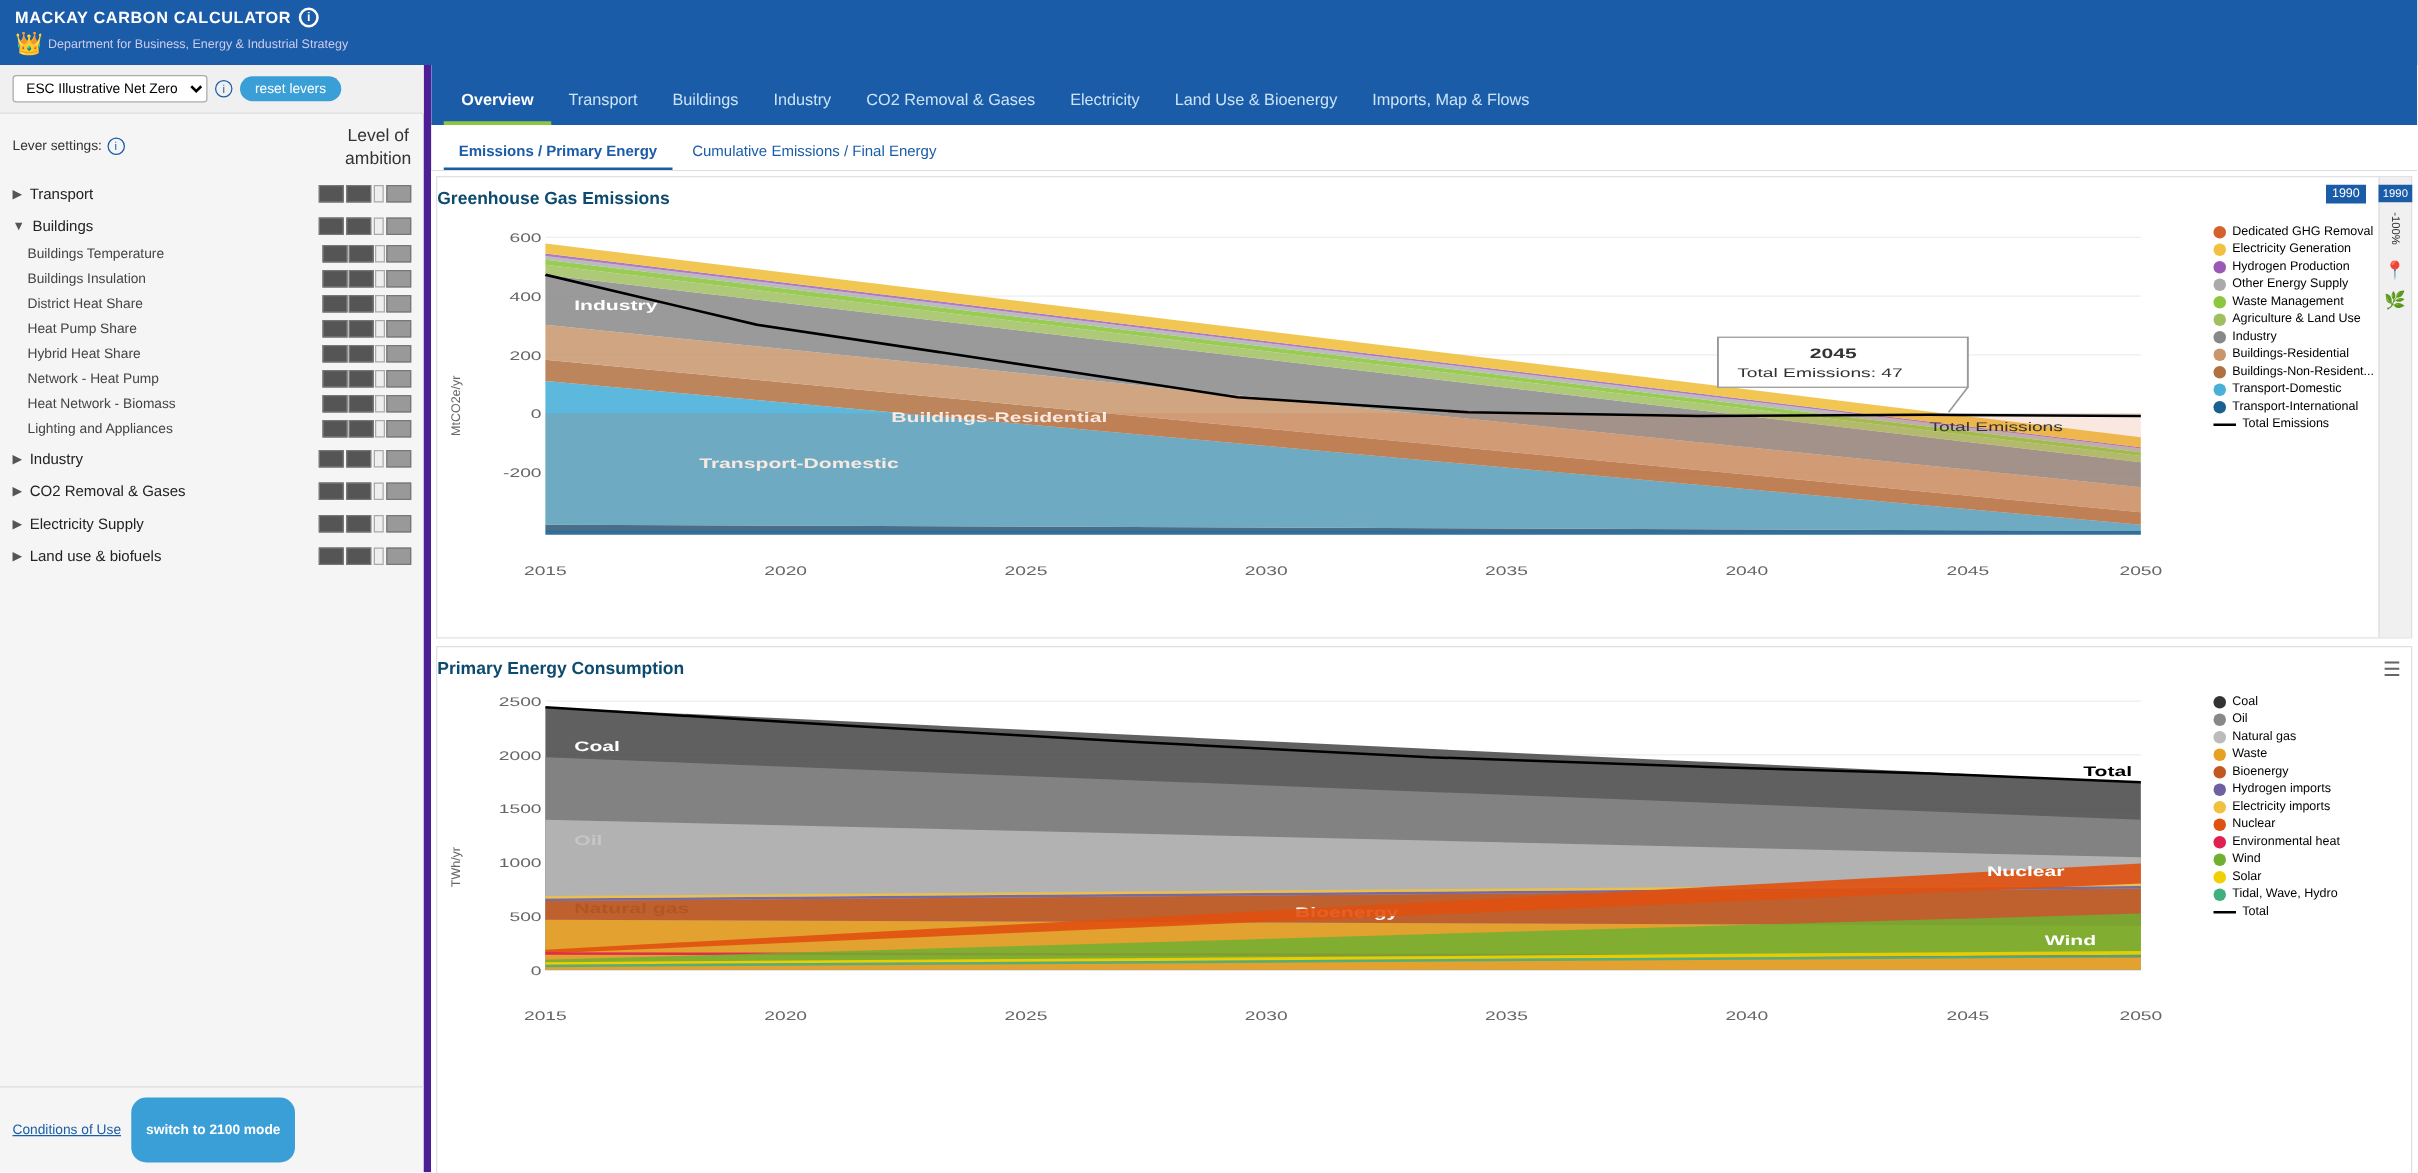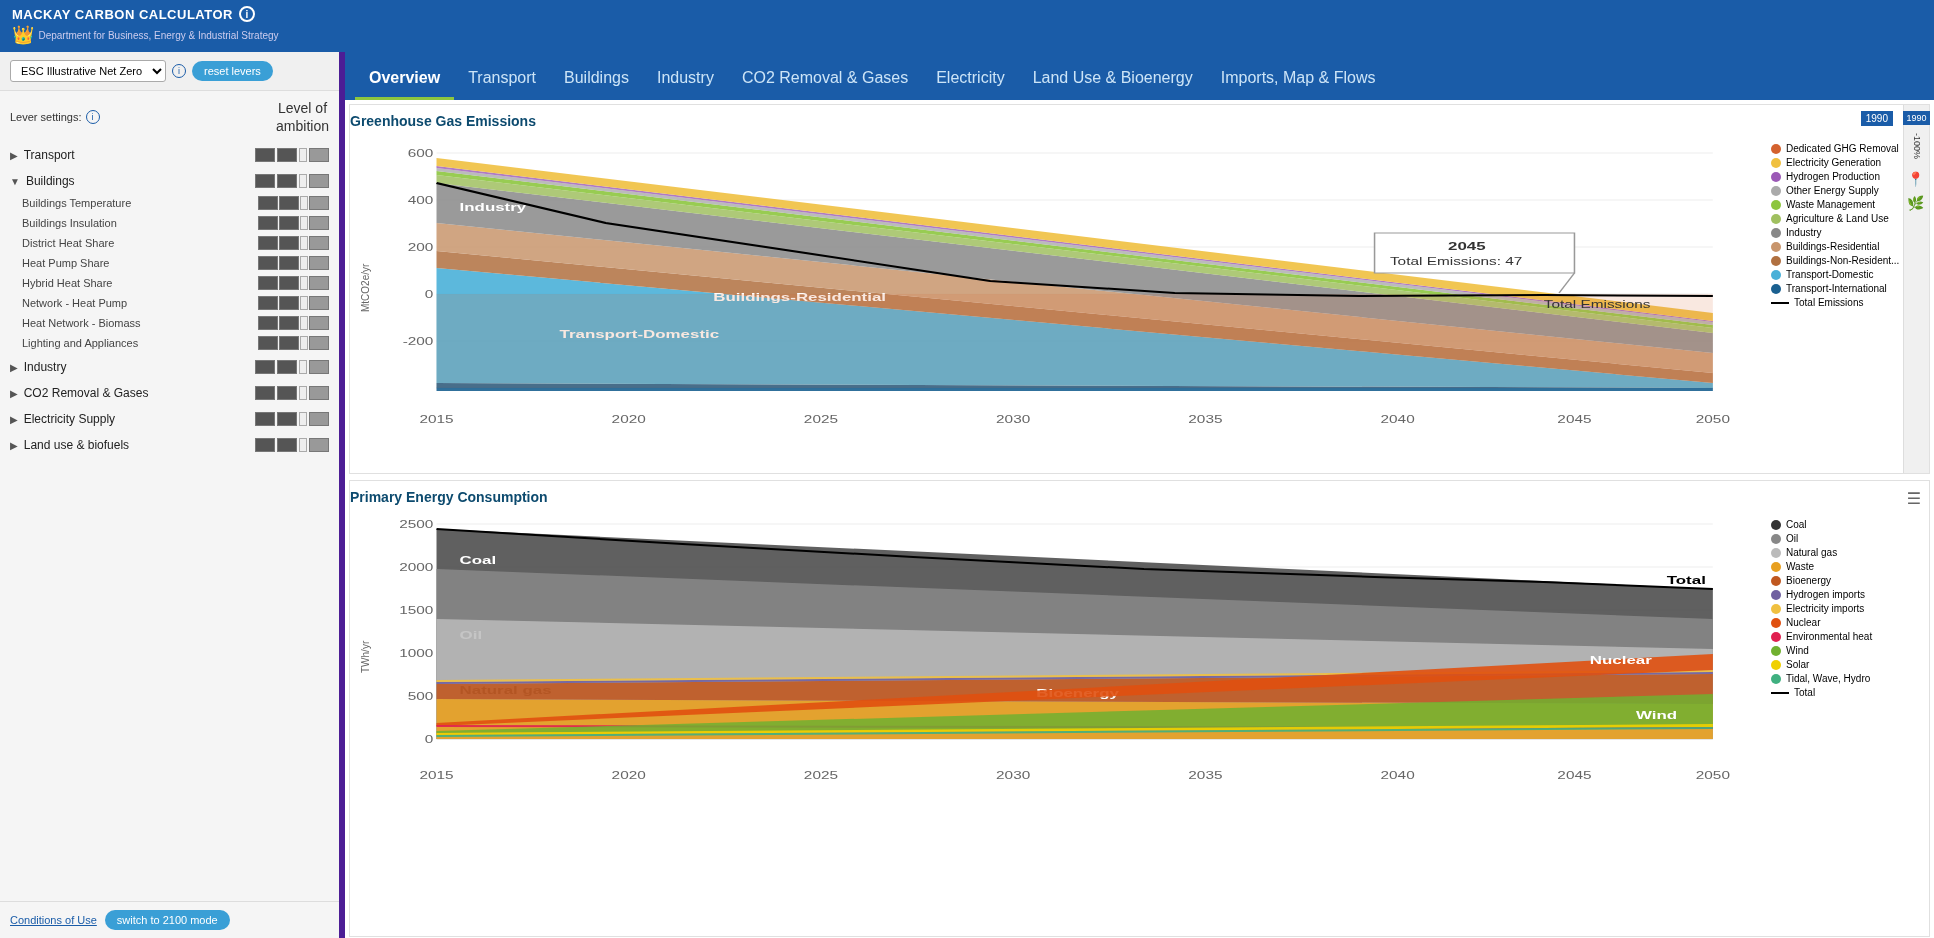--- a/index.html
+++ b/index.html
@@ -130,23 +130,24 @@
       display: flex;
       align-items: center;
       gap: 8px;
     }
     .conditions-link { font-size: 11px; color: #1a5ca8; cursor: pointer; text-decoration: underline; }
     .switch-btn {
       background: #3a9fd6;
       color: white;
       border: none;
       border-radius: 12px;
-      padding: 4px 12px;
+      padding: 20px 12px;
       font-size: 11px;
       cursor: pointer;
+      font-weight: bold;
     }
 
     
     .main-content {
       flex: 1;
       display: flex;
       flex-direction: column;
       overflow: hidden;
     }
 
@@ -155,21 +156,21 @@
       background: #1a5ca8;
       display: flex;
       align-items: flex-end;
       padding: 0 10px;
       min-height: 48px;
     }
     .nav-item {
       color: #cce4f7;
       padding: 12px 14px 10px;
       cursor: pointer;
-      font-size: 16px;
+      font-size: 13px;
       border-bottom: 3px solid transparent;
       white-space: nowrap;
     }
     .nav-item.active {
       color: white;
       border-bottom: 3px solid #8dc63f;
       font-weight: bold;
     }
 
     
@@ -249,21 +250,21 @@
     }
     .legend-item { display: flex; align-items: center; gap: 5px; }
     .legend-dot { width: 10px; height: 10px; border-radius: 50%; flex-shrink: 0; }
     .legend-line { width: 18px; height: 2px; background: #000; flex-shrink: 0; }
   </style>
 </head>
 <body>
 
 <div class="top-header">
   <div style="display:flex; flex-direction:column; gap:2px;">
-    <div style="display:flex; align-items:center; gap:6px;">
+    <div style="display:flex; gap:6px;">
       <span style="font-weight:bold; font-size:13px; letter-spacing:0.5px;">MACKAY CARBON CALCULATOR</span>
       <div class="info-icon">i</div>
     </div>
     <div style="display:flex; align-items:center; gap:4px;">
       <span style="font-size:18px;">👑</span>
       <span style="font-size:10px; color:#cce;">Department for Business, Energy &amp; Industrial Strategy</span>
     </div>
   </div>
 </div>
 
@@ -452,20 +453,24 @@
       <div class="nav-item active">Overview</div>
       <div class="nav-item">Transport</div>
       <div class="nav-item">Buildings</div>
       <div class="nav-item">Industry</div>
       <div class="nav-item">CO2 Removal &amp; Gases</div>
       <div class="nav-item">Electricity</div>
       <div class="nav-item">Land Use &amp; Bioenergy</div>
       <div class="nav-item">Imports, Map &amp; Flows</div>
     </div>
 
+    <div class="sub-tabs">
+      <div class="sub-tab active">Emissions / Primary Energy</div>
+      <div class="sub-tab">Cumulative Emissions / Final Energy</div>
+    </div>
 
     <div class="charts-area">
 
       <div class="chart-container" style="height:370px;">
         <div class="chart-title">Greenhouse Gas Emissions</div>
         <div class="chart-menu-icon">☰</div>
         <div style="position:absolute; right:36px; top:6px; background:#1a5ca8; color:white; font-size:10px; padding:2px 5px; cursor:pointer;">1990</div>
 
         <div class="chart-svg-wrapper" style="height:320px;">
           <div class="chart-y-label">MtCO2e/yr</div>

